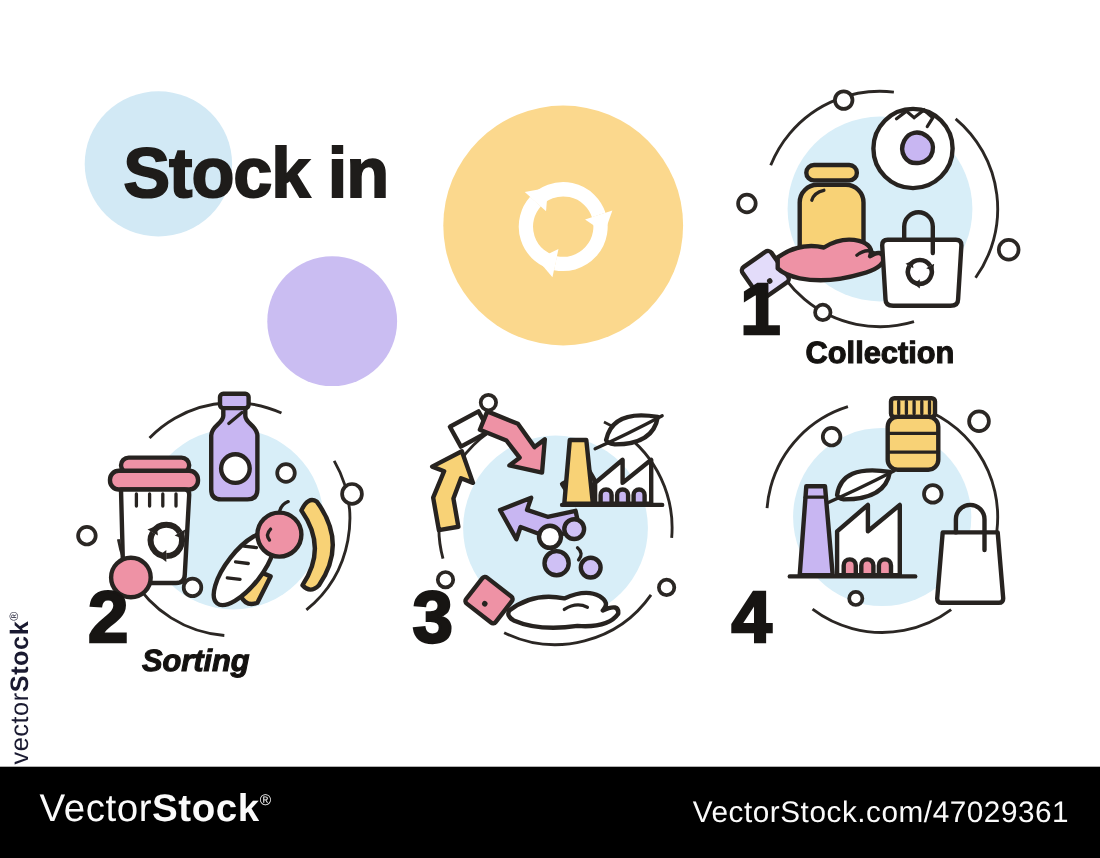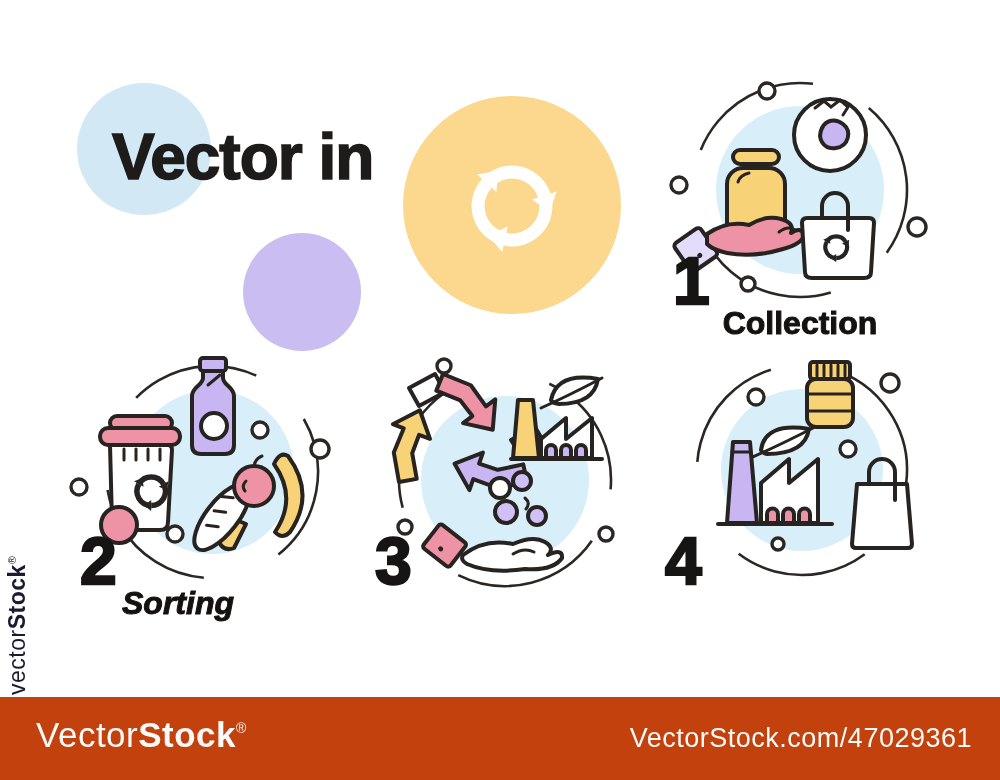--- a/index.html
+++ b/index.html
@@ -13,32 +13,32 @@
     font-size:64px;line-height:78px;font-weight:bold;
     color:#1e1c1a;-webkit-text-stroke:1.6px #1e1c1a;letter-spacing:-1px;
   }
   .step{position:absolute;}
   .step svg{position:absolute;left:0;top:0;overflow:visible;}
   .stepnum{
     position:absolute;font-size:66px;font-weight:bold;color:#171513;
     -webkit-text-stroke:2.4px #171513;line-height:1;
   }
   .steplabel{
-    position:absolute;font-size:32px;font-weight:bold;color:#141210;
+    position:absolute;font-size:28px;font-weight:bold;color:#141210;
     -webkit-text-stroke:1px #141210;text-align:center;width:240px;
   }
   .ol{stroke:#272320;stroke-width:4;stroke-linejoin:round;stroke-linecap:round;}
   .thin{stroke:#272320;stroke-width:3;fill:none;stroke-linecap:round;}
   .arc{fill:none;stroke:#2b2724;stroke-width:2.6;}
   .dot{fill:#ffffff;stroke:#2b2724;stroke-width:3.4;}
   .rsym-dark{color:#272320;}
   .rsym-white{color:#ffffff;}
   #bottombar{
     position:absolute;left:0;top:697px;width:1000px;height:83px;
-    background:#c2410c;color:#fafafa;
+    background:#000000;color:#fafafa;
   }
   #bar-brand{position:absolute;left:36px;top:18px;font-size:35px;letter-spacing:0.5px;}
   #bar-brand .lt{font-weight:normal;}
   #bar-brand .bd{font-weight:bold;}
   #bar-brand .reg{font-size:14px;vertical-align:14px;font-weight:normal;}
   #bar-url{position:absolute;right:28px;top:26px;font-size:27px;letter-spacing:0.5px;margin-left:43px;}
   #side-mark{
     position:absolute;left:4px;top:695px;transform:rotate(-90deg);
     transform-origin:0 0;white-space:nowrap;font-size:23px;color:#1a1a31;
     letter-spacing:0.5px;
@@ -68,21 +68,21 @@
 
   <div class="bgc" style="left:77px;top:83px;width:134px;height:132px;background:#d2e9f5;"></div>
   <div class="bgc" style="left:243px;top:233px;width:118px;height:118px;background:#cabdf2;"></div>
   <div class="bgc" style="left:403px;top:96px;width:218px;height:218px;background:#fbd88d;"></div>
 
   <svg class="rsym-white" style="position:absolute;left:452px;top:146px;transform:rotate(12deg);" width="120" height="120">
     <use href="#rsym" width="120" height="120"></use>
   </svg>
 
   <div id="title">
-    <div>Vector in</div>
+    <div>Stock in</div>
   </div>
 
   <div class="step" style="left:665px;top:72px;width:270px;height:260px;">
     <svg width="270" height="230" viewBox="0 0 270 230">
       <circle cx="135" cy="118" r="84" fill="#d8eef8"></circle>
       <circle cx="135" cy="118" r="107" class="arc" stroke-dasharray="160 70 130 110 140 62" transform="rotate(-50 135 118)"></circle>
       <g>
         <circle cx="165" cy="63" r="36" fill="#ffffff" class="ol"></circle>
         <path d="M150,36 l9,-7 7,6 9,-7 8,7 -5,8" class="thin"></path>
         <path d="M157,56 C152,66 158,78 171,76 C184,74 187,59 178,52 C170,46 161,48 157,56 Z" fill="#c8b6f2" class="ol" stroke-width="3.4"></path>

